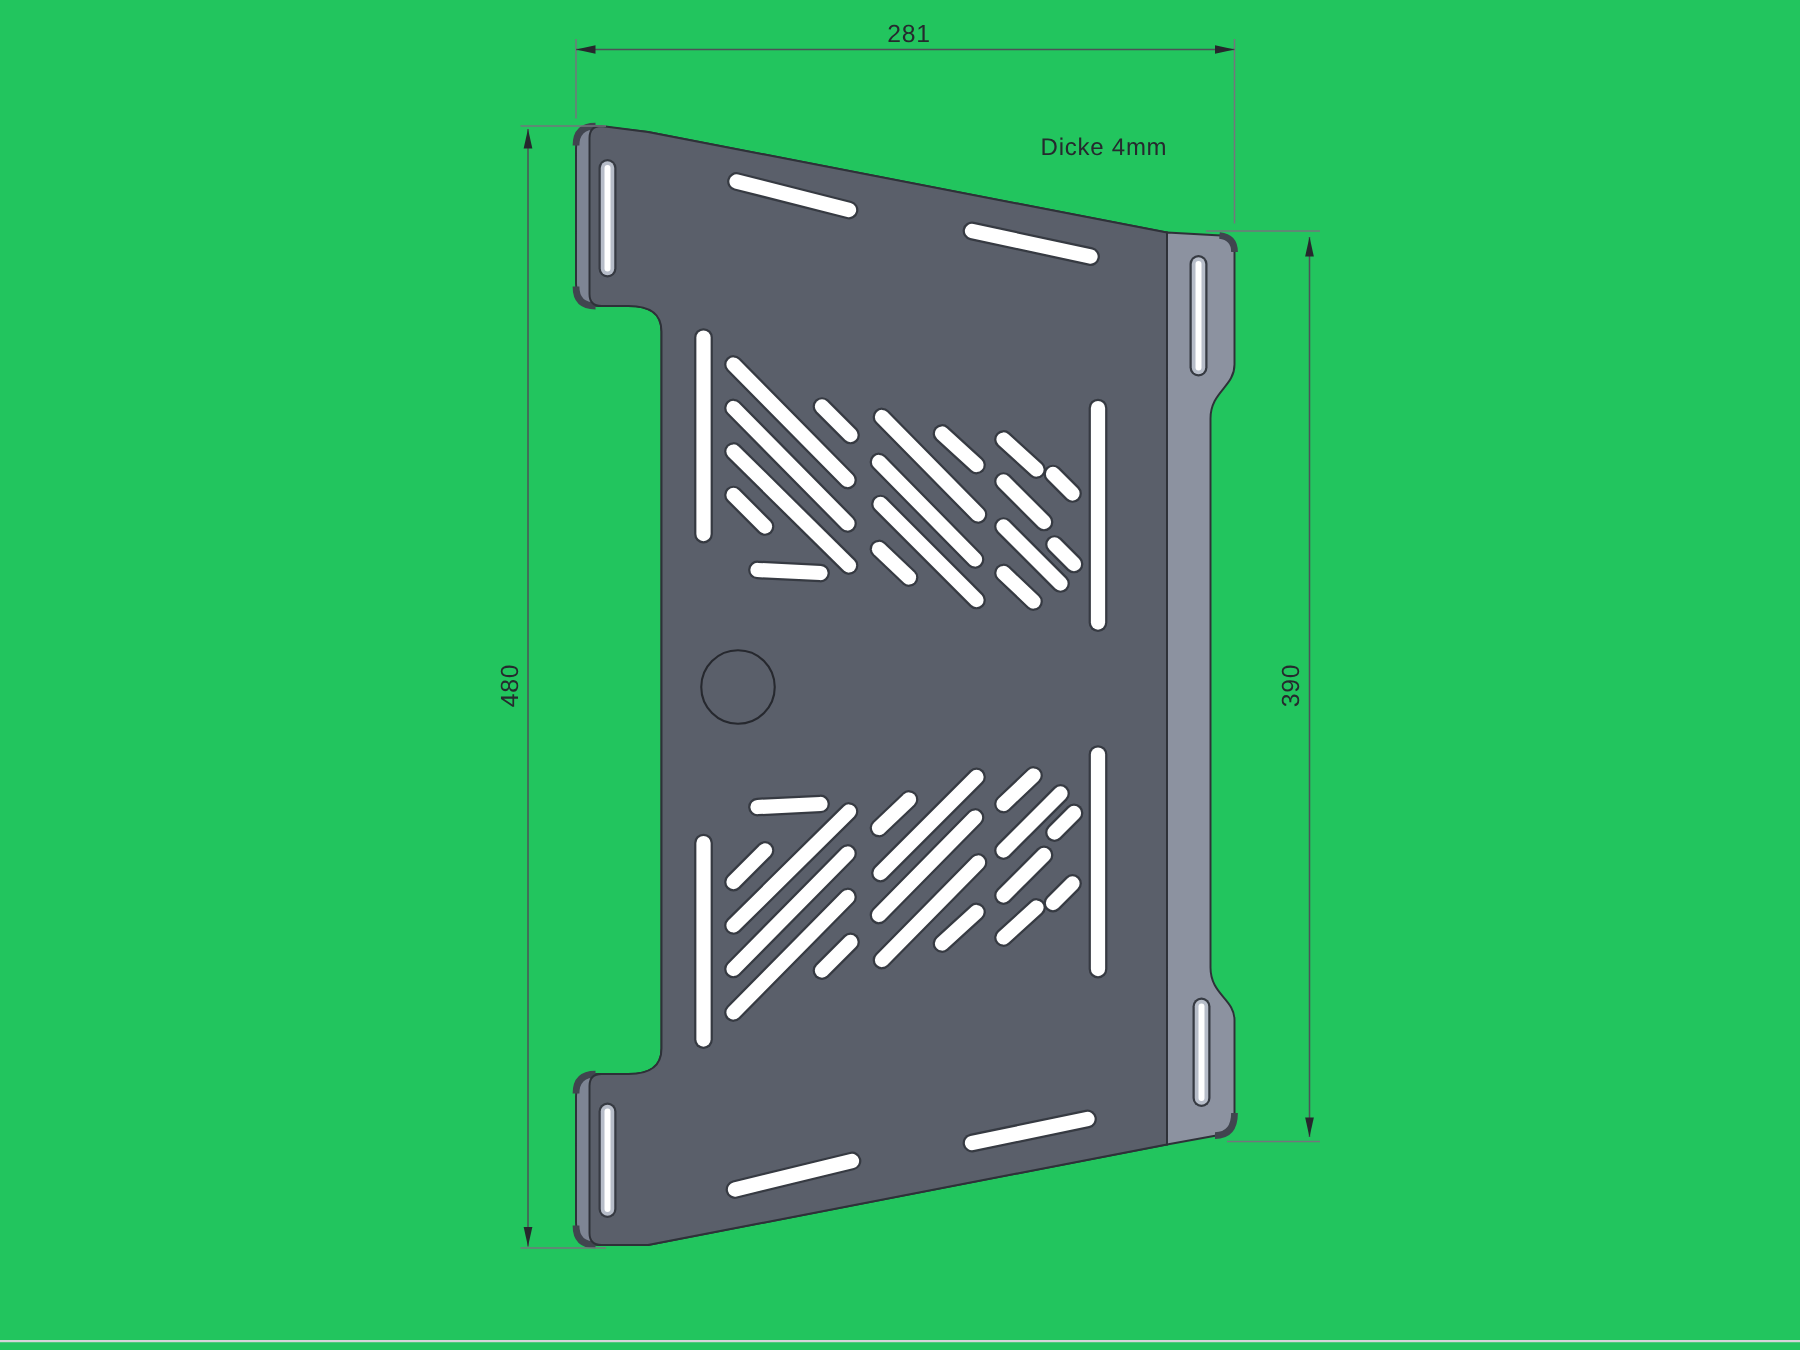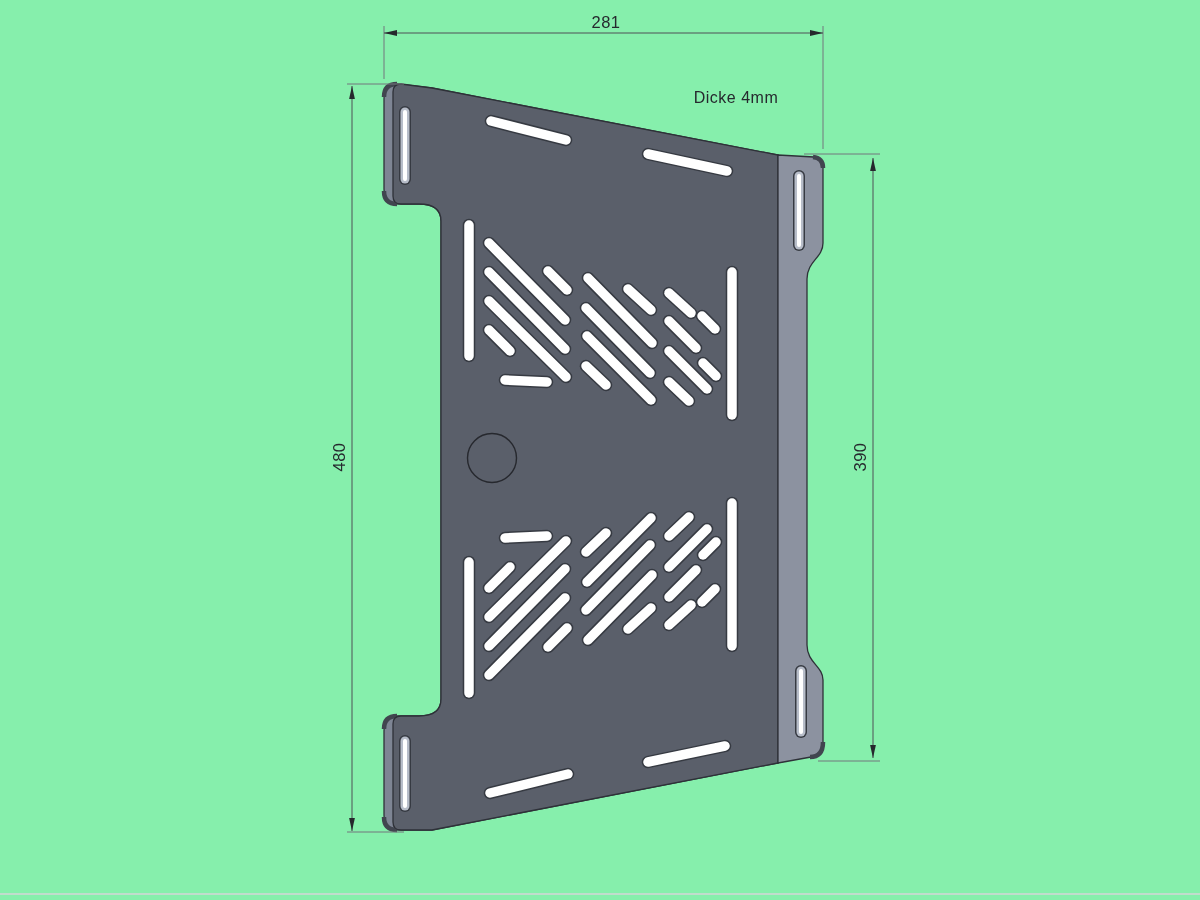--- a/index.html
+++ b/index.html
@@ -5,21 +5,21 @@
   html, body {
     margin: 0;
     padding: 0;
     background: #ffffff;
     font-family: "Liberation Sans", sans-serif;
   }
   .page {
     position: relative;
     width: 1200px;
     height: 900px;
-    background: #86efac;
+    background: #22c55e;
     overflow: hidden;
   }
   svg { display: block; }
   text {
     font-family: "Liberation Sans", sans-serif;
     letter-spacing: 0.5px;
   }
   .dim-label { font-size: 16.5px; }
   .note-label { font-size: 16px; }
 </style>

